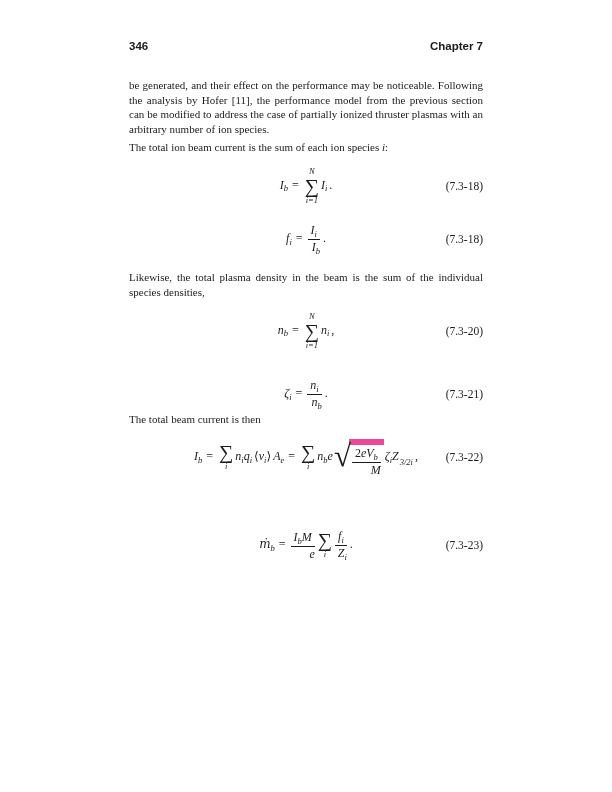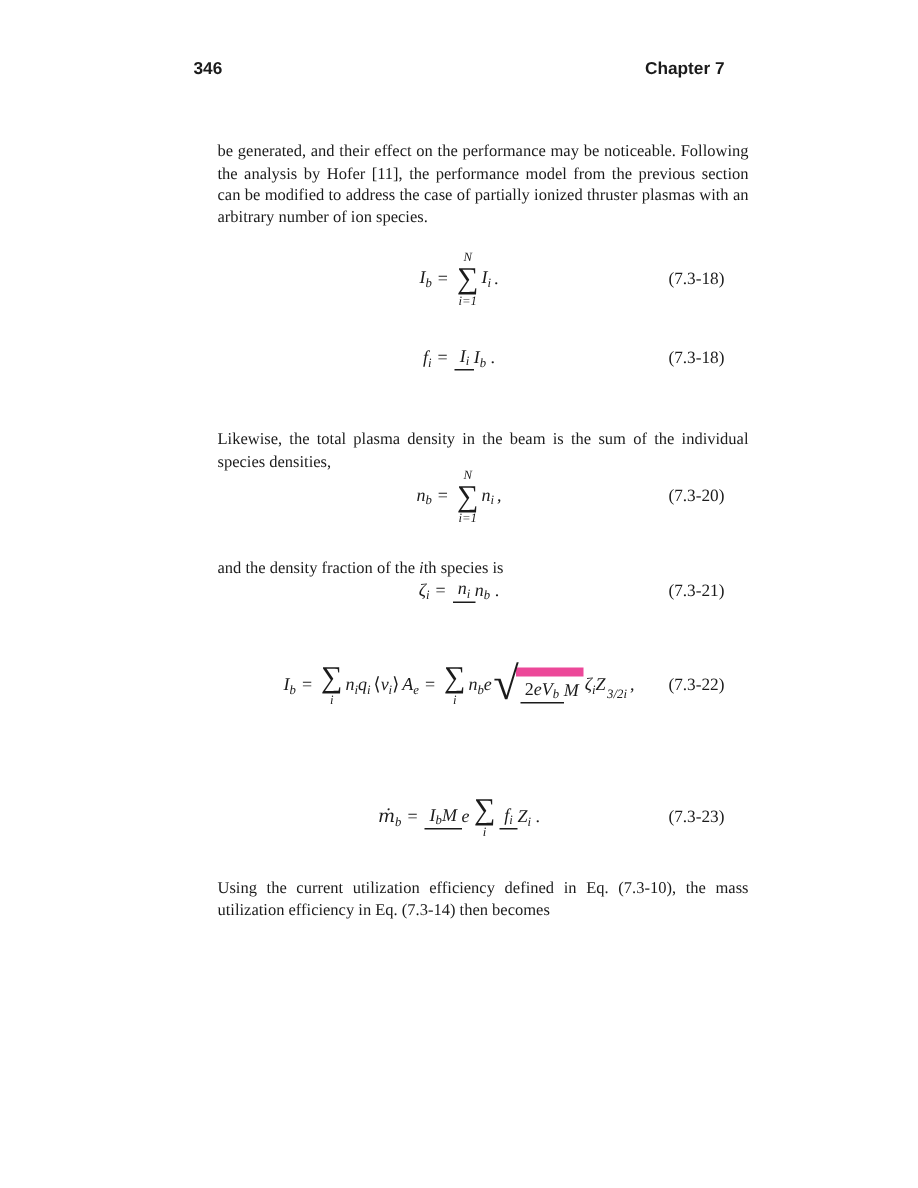--- a/index.html
+++ b/index.html
@@ -17,21 +17,21 @@
   
   .hdr {
     position: absolute; top: 40px; left: 0; width: 354px;
     display: flex; justify-content: space-between;
     font-family: "Liberation Sans", "DejaVu Sans", sans-serif;
     font-weight: bold; font-size: 11.5px; line-height: 13px;
   }
 
   
   .body-text {
-    position: absolute; left: 0; width: 354px; margin: 16px;
+    position: absolute; left: 0; width: 354px; margin: 0;
     font-size: 11px; line-height: 14.5px;
     text-align: justify;
   }
   .p-intro   { top: 78px;  }
   .p-total   { top: 140px; }
   .p-curfrac { top: 206px; }
   .p-density { top: 270px; }
   .p-denfrac { top: 356px; }
   .p-beam    { top: 412px; }
   .p-charge  { top: 482px; }
@@ -56,21 +56,21 @@
   .mrel  { padding: 0 4px; }
   .punct { padding-left: 2px; }
   .mgap  { margin-left: 2px; }
   .msub  { font-size: 8.5px; font-style: italic; vertical-align: -2.5px; line-height: 1; }
   .mn    { font-style: normal; }
 
   .sum { display: inline-flex; flex-direction: column; align-items: center; vertical-align: middle; padding: 0 2px; }
   .sigma { font-size: 20px; line-height: 18px; font-style: normal; }
   .lim { font-size: 8.5px; line-height: 9px; font-style: italic; margin: 1px 0; }
 
-  .frac { display: inline-flex; flex-direction: row; align-items: flex-start; vertical-align: middle; padding: 0 1px; text-align: center; }
+  .frac { display: inline-flex; flex-direction: column; align-items: flex-end; vertical-align: middle; padding: 0 1px; text-align: center; }
   .fnum { border-bottom: 1px solid #1b1b1b; padding: 0 3px 1px 3px; line-height: 12px; }
   .fden { padding-top: 1px; line-height: 12px; }
 
   .sqrt { display: inline-flex; align-items: center; vertical-align: middle; margin: 0 1px; }
   .radical { font-size: 31px; line-height: 27px; font-style: normal; margin-right: -2px; transform: translateY(-2px); }
   .sqrt-body { border-top: 6px solid #ec4899; padding: 2px 2px 0 2px; }
 
   .scripts { display: inline-flex; flex-direction: row; align-items: flex-start; font-size: 8.5px; line-height: 8px; font-style: italic; vertical-align: -5px; margin-left: 1px; }
   .ssup { margin-bottom: 4px; }
 
@@ -84,20 +84,21 @@
 
 <div class="page">
 
   <div class="hdr">
     <span>346</span>
     <span>Chapter 7</span>
   </div>
 
   <p class="body-text p-intro">be generated, and their effect on the performance may be noticeable. Following the analysis by Hofer [11], the performance model from the previous section can be modified to address the case of partially ionized thruster plasmas with an arbitrary number of ion species.</p>
 
+  <p class="body-text p-total"><span>The total ion beam current is the sum of each ion species </span><i class="mi">i</i><span>:</span></p>
 
   <div class="eqrow eq-18">
     <span class="eq"><span class="mi">I</span><sub class="msub">b</sub><span class="mrel">=</span><span class="sum">
           <span class="lim">N</span>
           <span class="sigma">∑</span>
           <span class="lim">i=1</span>
         </span><span class="mi">I</span><sub class="msub">i</sub><span class="punct">.</span></span>
     <span class="eqnum">(7.3-18)</span>
   </div>
 
@@ -114,30 +115,30 @@
 
   <div class="eqrow eq-20">
     <span class="eq"><span class="mi">n</span><sub class="msub">b</sub><span class="mrel">=</span><span class="sum">
           <span class="lim">N</span>
           <span class="sigma">∑</span>
           <span class="lim">i=1</span>
         </span><span class="mi">n</span><sub class="msub">i</sub><span class="punct">,</span></span>
     <span class="eqnum">(7.3-20)</span>
   </div>
 
-  <p class="body-text p-denfrac"><span>and the density fraction of the </span><i class="mi">i</i><span>th species is</span></p>
 
   <div class="eqrow eq-21">
     <span class="eq"><span class="mi">ζ</span><sub class="msub">i</sub><span class="mrel">=</span><span class="frac">
           <span class="fnum"><span class="mi">n</span><sub class="msub">i</sub></span>
           <span class="fden"><span class="mi">n</span><sub class="msub">b</sub></span>
         </span><span class="punct">.</span></span>
     <span class="eqnum">(7.3-21)</span>
   </div>
 
+  <p class="body-text p-beam">The total beam current is then</p>
 
   <div class="eqrow eq-22">
     <span class="eq"><span class="mi">I</span><sub class="msub">b</sub><span class="mrel">=</span><span class="sum">
           <span class="sigma">∑</span>
           <span class="lim">i</span>
         </span><span class="mi">n</span><sub class="msub">i</sub><span class="mi">q</span><sub class="msub">i</sub><span class="ang mgap">⟨</span><span class="mi">v</span><sub class="msub">i</sub><span class="ang">⟩</span><span class="mi mgap">A</span><sub class="msub">e</sub><span class="mrel">=</span><span class="sum">
           <span class="sigma">∑</span>
           <span class="lim">i</span>
         </span><span class="mi">n</span><sub class="msub">b</sub><span class="mi">e</span><span class="sqrt">
           <span class="radical">√</span>
@@ -160,15 +161,14 @@
         </span><span class="sum">
           <span class="sigma">∑</span>
           <span class="lim">i</span>
         </span><span class="frac">
           <span class="fnum"><span class="mi">f</span><sub class="msub">i</sub></span>
           <span class="fden"><span class="mi">Z</span><sub class="msub">i</sub></span>
         </span><span class="punct">.</span></span>
     <span class="eqnum">(7.3-23)</span>
   </div>
 
-  <p class="body-text p-closing">Using the current utilization efficiency defined in Eq. (7.3-10), the mass utilization efficiency in Eq. (7.3-14) then becomes</p>
 
 </div>
 
 </body></html>

